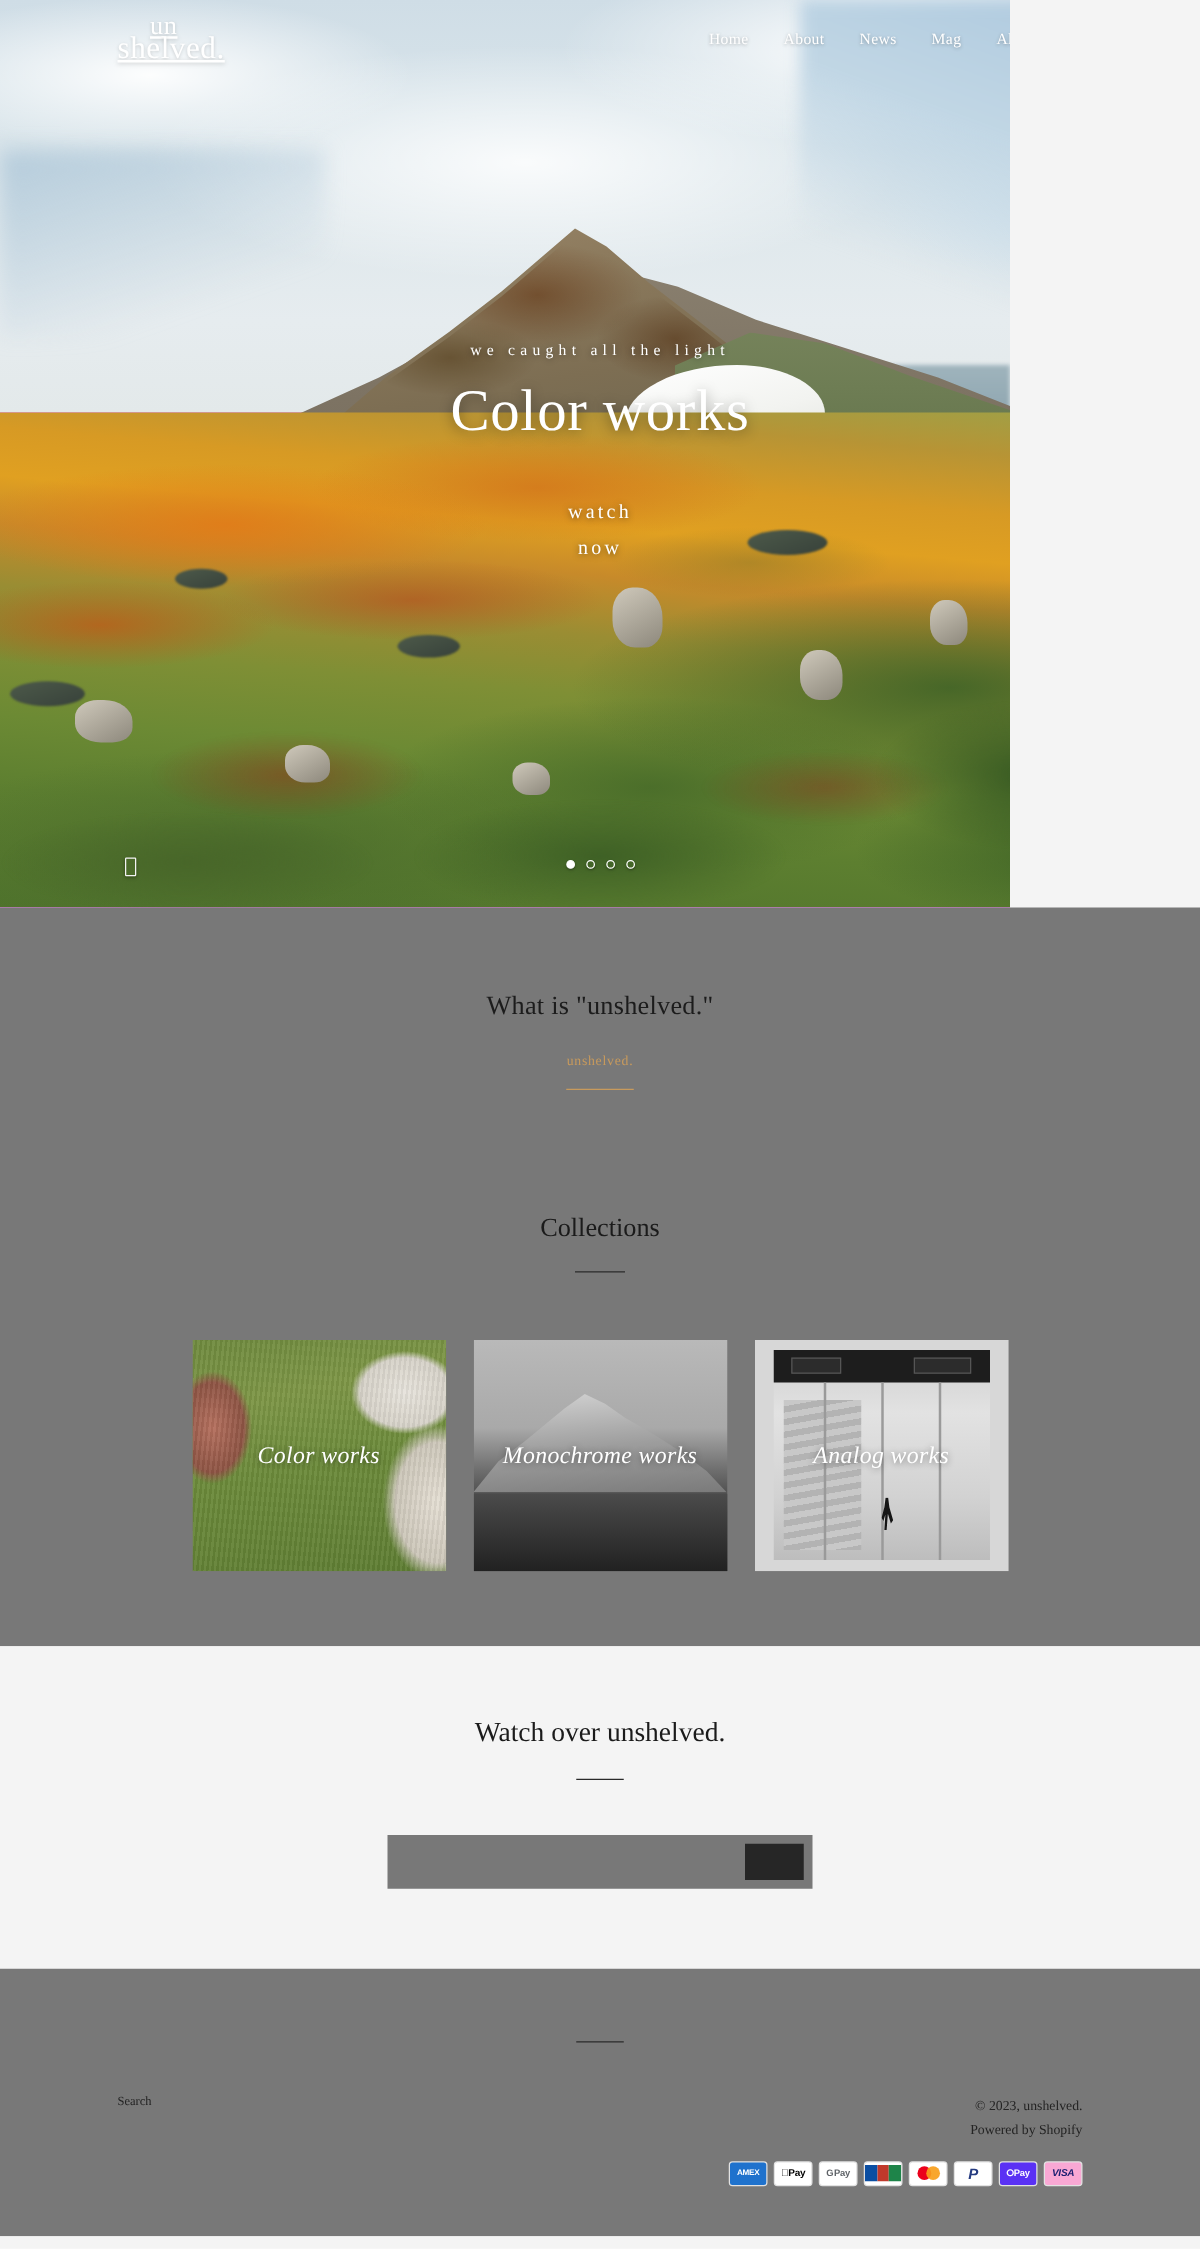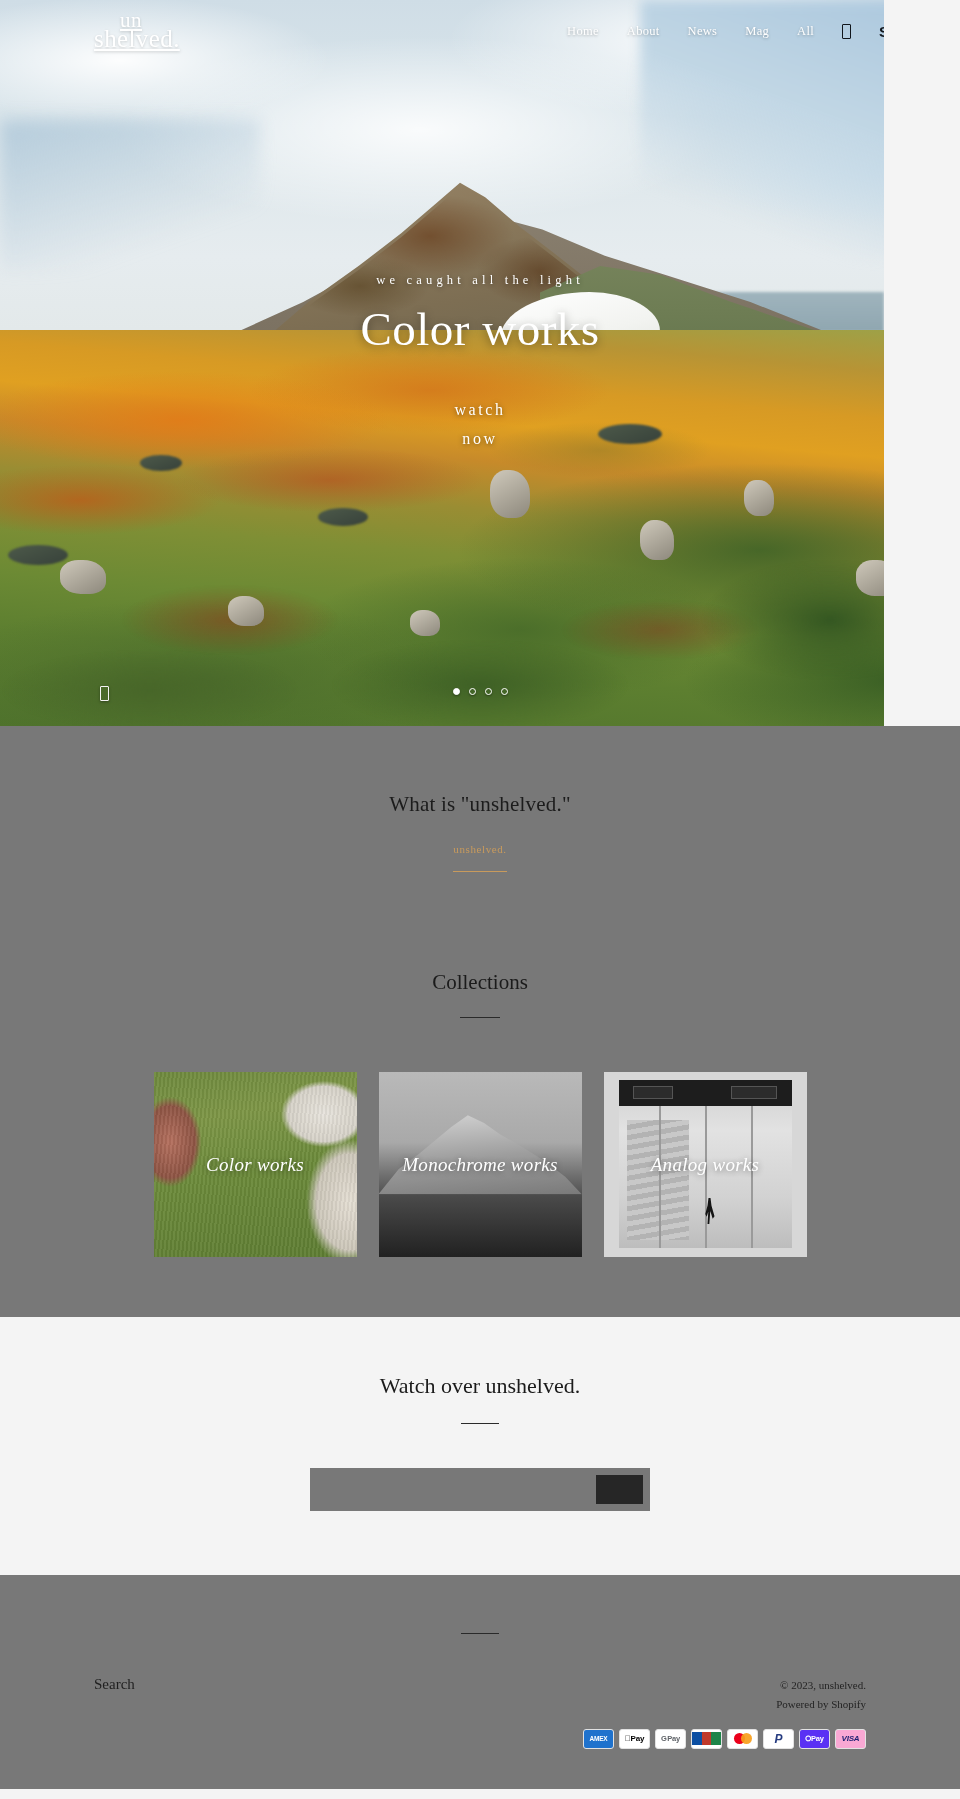--- a/index.html
+++ b/index.html
@@ -8,21 +8,21 @@
     font-family: "Liberation Serif", "DejaVu Serif", serif;
     background:#f4f4f4;
     color:#222;
     -webkit-font-smoothing:antialiased;
   }
   .page { width:960px; position:relative; overflow:hidden; }
 
   
   .hero {
     position:relative;
-    width:884px; height:726px;
+    width:808px; height:726px;
     overflow:hidden;
     background:#d946ef;
   }
   .hero-photo { position:absolute; inset:0; }
 
   
   .sky {
     position:absolute; left:0; top:0; width:960px; height:330px;
     background:
       radial-gradient(ellipse 300px 90px at 120px 60px, rgba(255,255,255,.95), rgba(255,255,255,0) 70%),
@@ -308,21 +308,21 @@
     color:#fff; font-size:9px; font-family:"Liberation Serif",serif;
   }
 
   
   .footer { background:#787878; padding:58px 0 40px; }
   .footer-rule { width:38px; height:1px; background:#2a2a2a; margin:0 auto 42px; }
   .footer-cols {
     display:flex; justify-content:space-between; align-items:flex-start;
     padding:0 94px;
   }
-  .footer-link { color:#1f1f1f; font-size:15px; text-decoration:none; }
+  .footer-link { color:#1f1f1f; font-size:10px; text-decoration:none; }
   .footer-right { text-align:right; }
   .footer-meta { color:#242424; font-size:11px; line-height:1.75; }
   .pay-row { display:flex; gap:5px; justify-content:flex-end; margin-top:14px; }
   .pay {
     width:31px; height:20px; border-radius:3px; background:#fff;
     display:flex; align-items:center; justify-content:center;
     font-family:"Liberation Sans",sans-serif; font-weight:700;
     font-size:7px; letter-spacing:-.2px; color:#1a1a1a;
     border:1px solid #e2e2e2; overflow:hidden; position:relative;
   }

